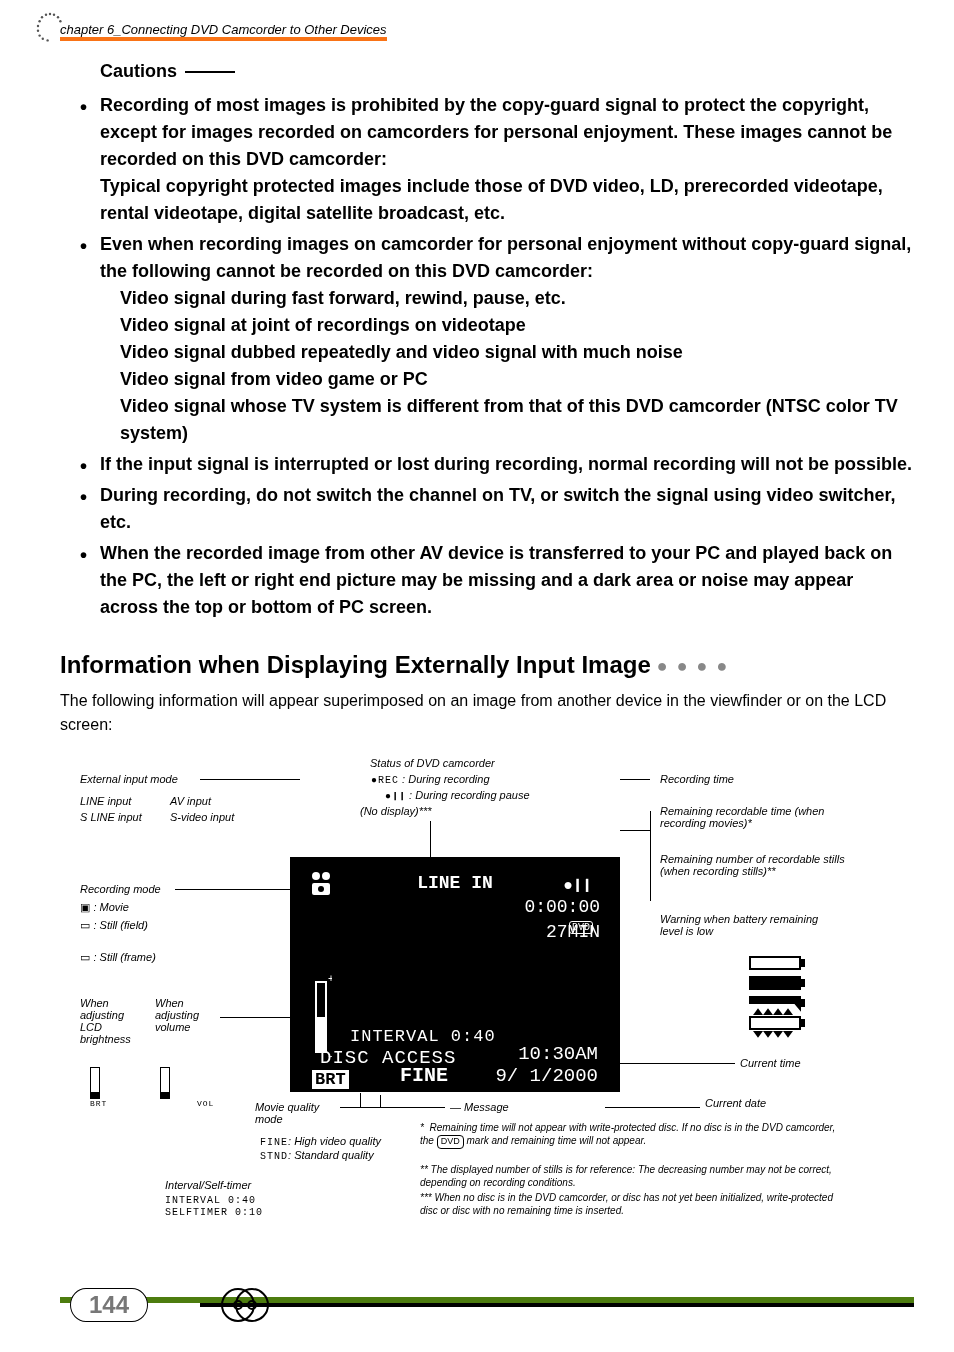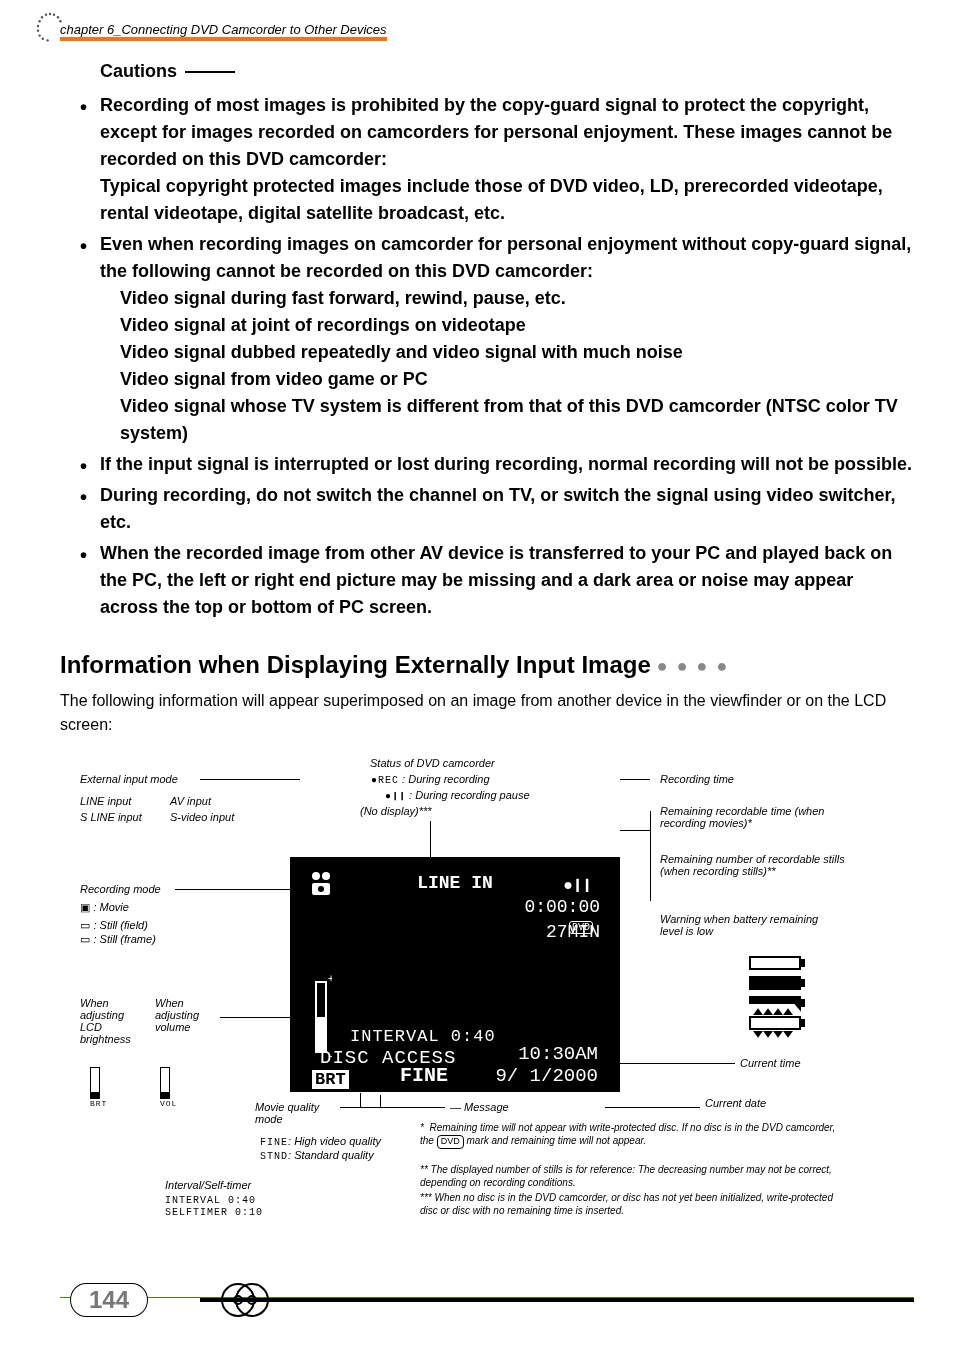--- a/index.html
+++ b/index.html
@@ -126,21 +126,21 @@
     position:absolute; top:64px; right:27px; font-size:10px; border:1.5px solid #fff; border-radius:3px; padding:0 2px;
   }
   .footnote {
     font-size: 10px;
     font-style: italic;
     line-height: 1.3;
   }
   .footer {
     position: relative;
     margin-top: 20px;
-    border-top: 1px solid #4d7c0f;
+    border-top: 6px solid #4d7c0f;
     padding-top: 5px;
     height: 40px;
   }
   .footer-rule-extra {
     position:absolute; top:0; left:140px; right:0; height:4px; background:#000;
   }
   .page-number {
     position: absolute;
     left: 10px;
     top: -15px;
@@ -235,39 +235,39 @@
     <div class="label" style="left:110px; top:54px;">S-video input</div>
 
     <div class="label" style="left:20px; top:126px;">Recording mode</div>
     <div class="line" style="left:115px; top:132px; width:115px; height:1px;"></div>
     <div class="label" style="left:20px; top:144px;">
       <span style="font-style:normal">▣</span> <span>: Movie</span>
     </div>
     <div class="label" style="left:20px; top:162px;">
       <span style="font-style:normal">▭</span> <span>: Still (field)</span>
     </div>
-    <div class="label" style="left:20px; top:176px;">
+    <div class="label" style="left:20px; top:194px;">
       <span style="font-style:normal">▭</span> <span>: Still (frame)</span>
     </div>
 
     <div class="label" style="left:20px; top:240px; width:60px;">When adjusting LCD brightness</div>
     <div class="label" style="left:95px; top:240px; width:60px;">When adjusting volume</div>
     <div class="line" style="left:160px; top:260px; width:70px; height:1px;"></div>
 
     <div class="label" style="left:30px; top:310px; font-style:normal;">
       <div style="width:8px;height:30px;border:1px solid #000;position:relative;">
         <div style="position:absolute;bottom:0;width:100%;height:6px;background:#000;"></div>
       </div>
       <div class="small-code" style="font-size:8px;">BRT</div>
     </div>
     <div class="label" style="left:100px; top:310px; font-style:normal;">
       <div style="width:8px;height:30px;border:1px solid #000;position:relative;">
         <div style="position:absolute;bottom:0;width:100%;height:6px;background:#000;"></div>
       </div>
-      <div class="small-code" style="font-size:8px;">VOL</div>
+      <div class="small-code" style="font-size:8px;margin-left:37px;">VOL</div>
     </div>
 
     <div class="label" style="left:600px; top:16px;">Recording time</div>
     <div class="line" style="left:560px; top:22px; width:30px; height:1px;"></div>
     <div class="label" style="left:600px; top:48px; width:180px;">Remaining recordable time (when recording movies)*</div>
     <div class="label" style="left:600px; top:96px; width:190px;">Remaining number of recordable stills (when recording stills)**</div>
     <div class="line" style="left:560px; top:73px; width:30px; height:1px;"></div>
     <div class="line" style="left:590px; top:54px; width:1px; height:90px;"></div>
     <div class="label" style="left:600px; top:156px; width:170px;">Warning when battery remaining level is low</div>
 

